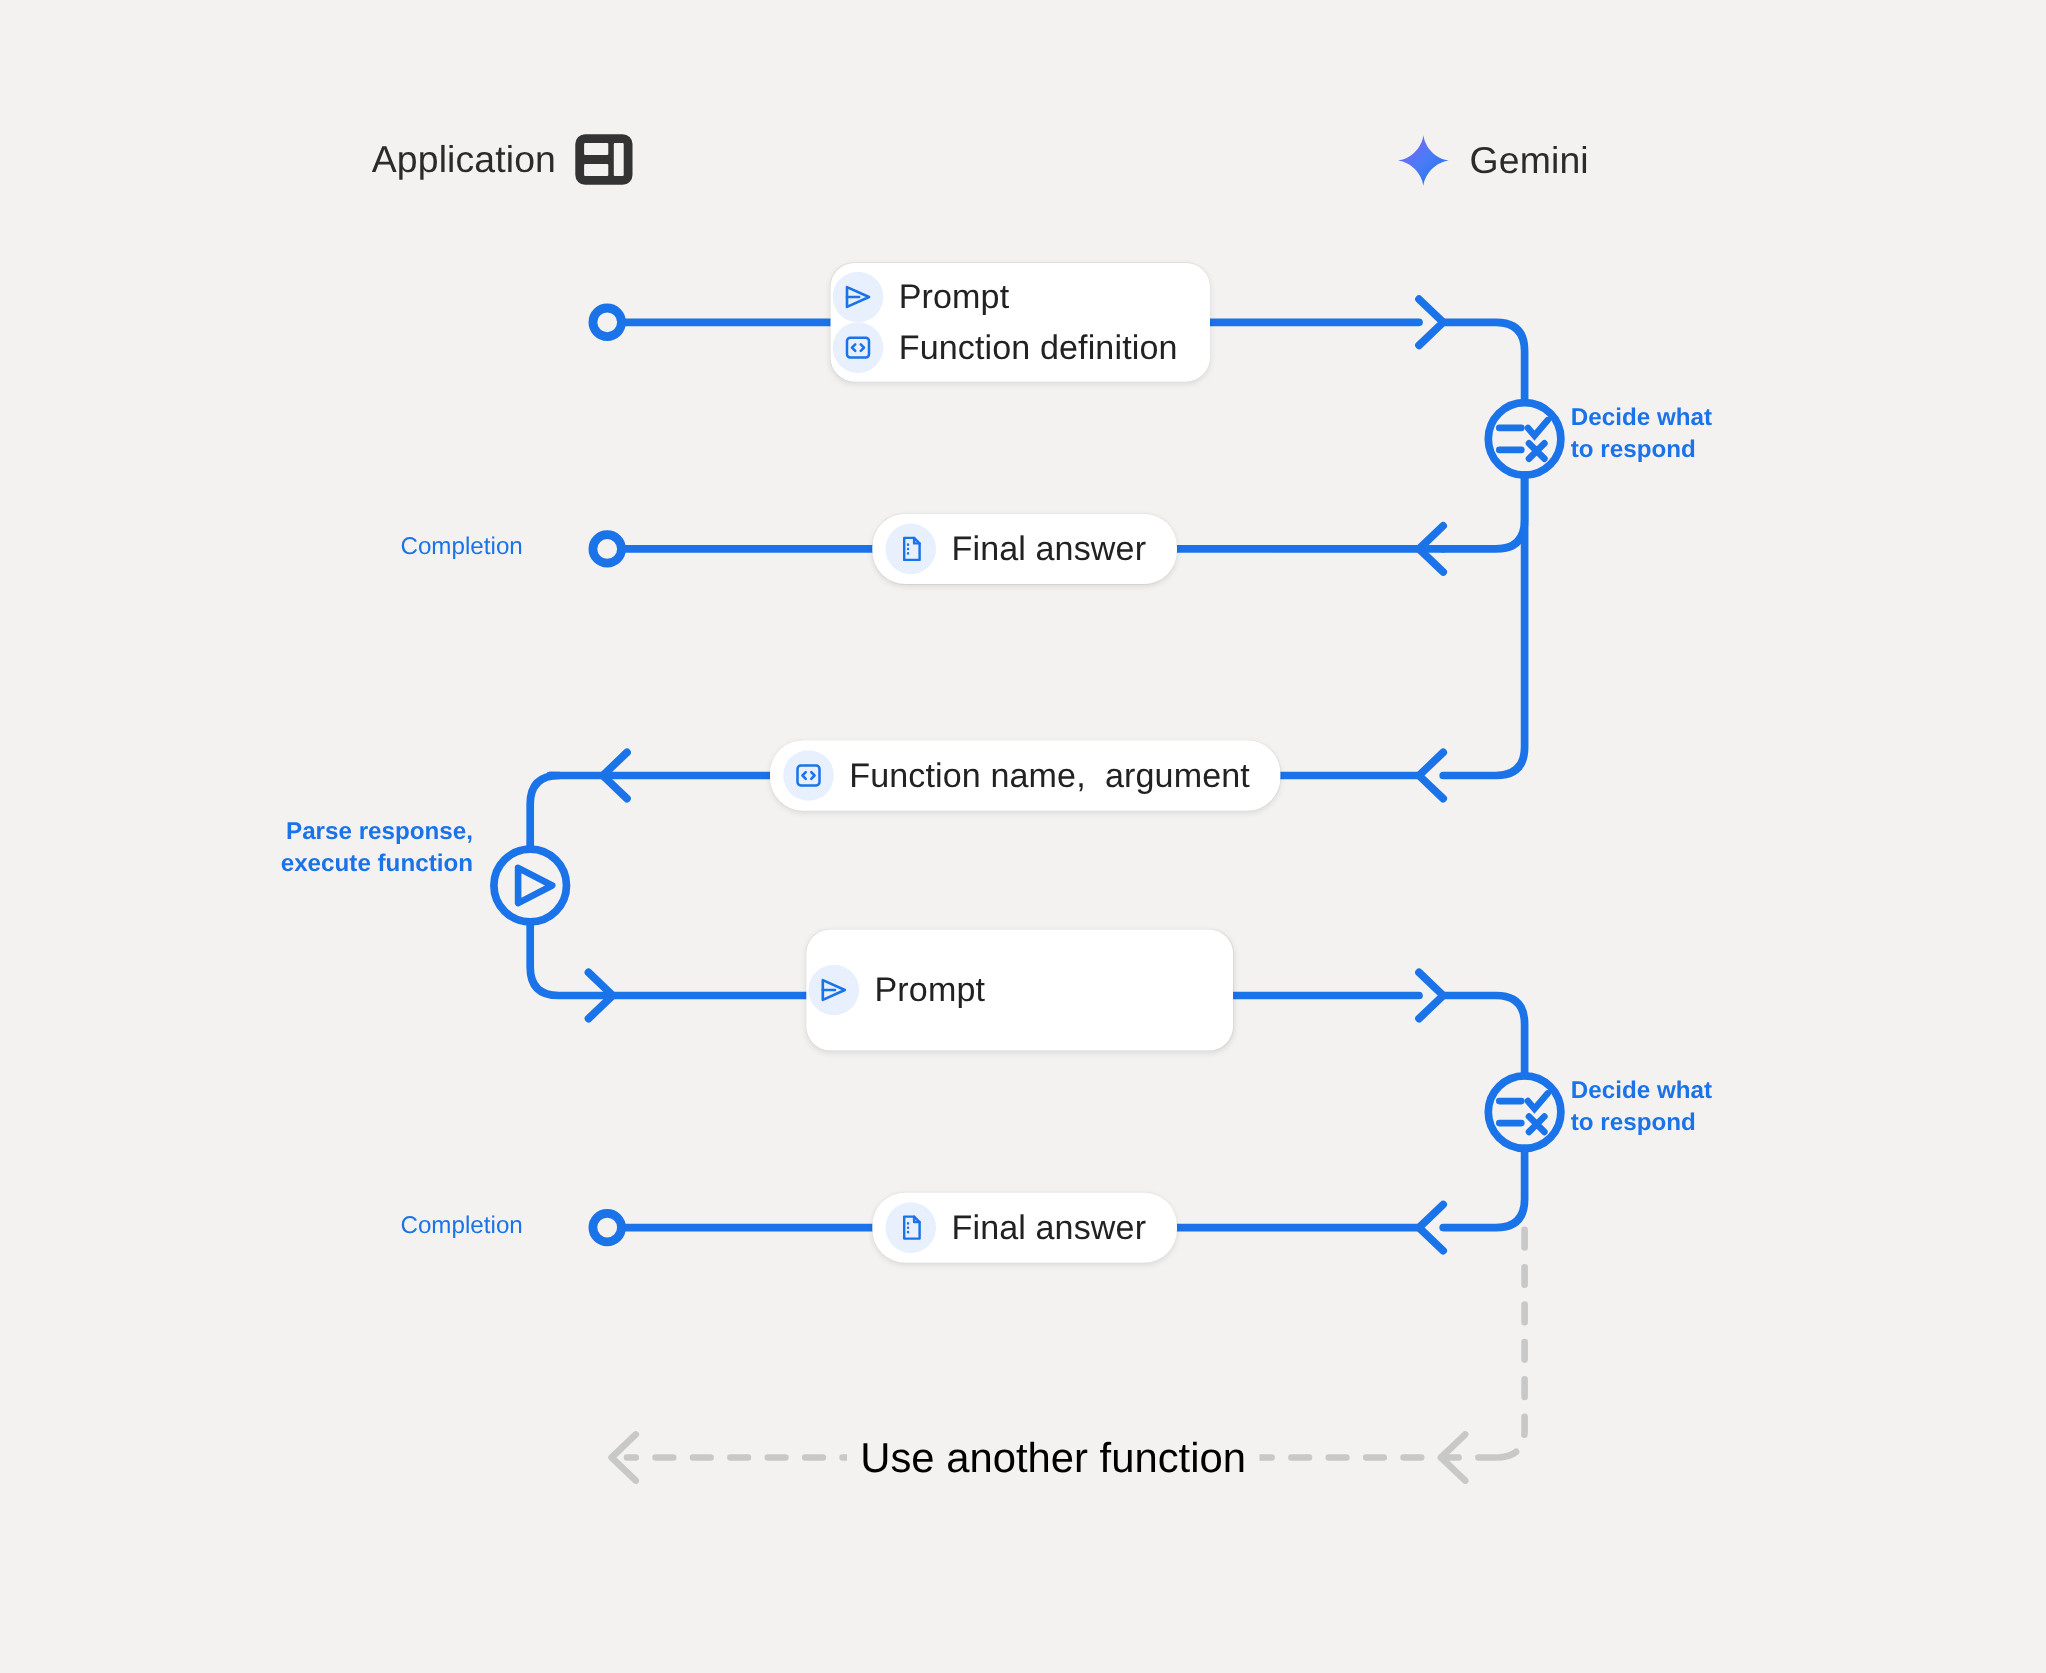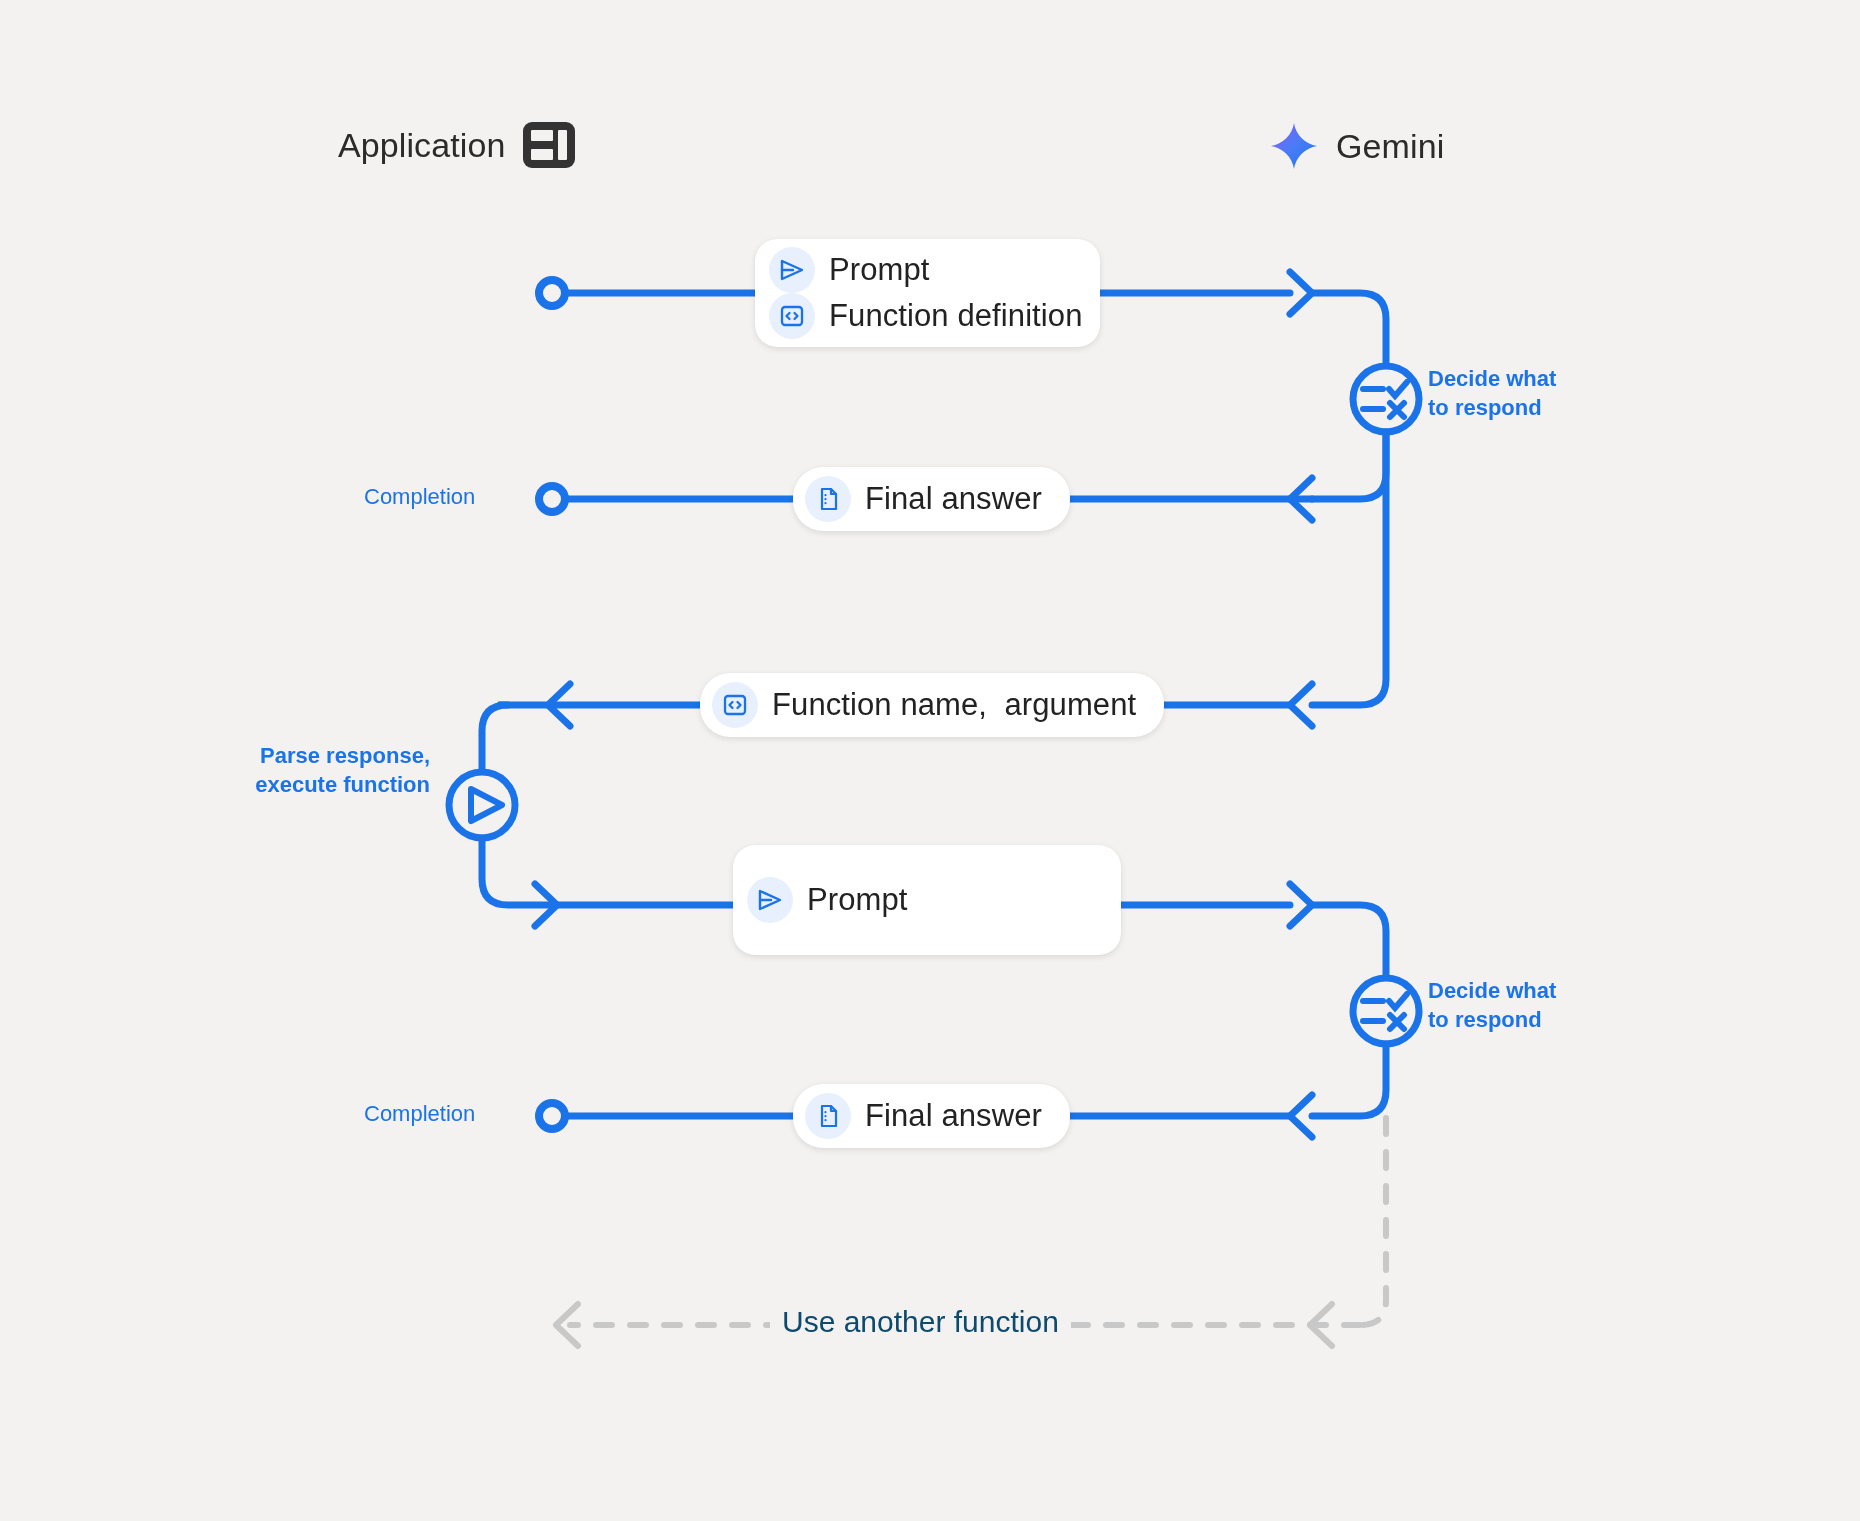--- a/index.html
+++ b/index.html
@@ -63,21 +63,21 @@
 
   
   .pill {
     position: absolute;
     background: #ffffff;
     border-radius: 22px;
     box-shadow: 0 2px 6px rgba(0,0,0,0.10), 0 0 1px rgba(0,0,0,0.06);
     display: flex;
     flex-direction: column;
     justify-content: center;
-    padding: 10px 26px 10px 14px;
+    padding: 10px 26px 10px 2px;
     box-sizing: border-box;
   }
   .pill.one-line { border-radius: 30px; padding: 7px 28px 7px 12px; }
   .pill-row {
     display: flex;
     align-items: center;
     gap: 14px;
     height: 48px;
   }
   .pill-text {
@@ -104,22 +104,22 @@
     font-size: 22px;
     font-weight: 700;
     line-height: 1.3;
     white-space: pre-line;
   }
   .sidelabel.plain { font-weight: 400; }
   .sidelabel.right { text-align: right; }
 
   .flowlabel {
     position: absolute;
-    font-size: 30px;
-    color: #0c4a6e;
+    font-size: 38px;
+    color: #000000;
     background: #f3f2f0;
     padding: 0 12px;
   }
 </style>
 </head>
 <body>
 
 <div id="stage">
 
   <svg class="wires" viewBox="0 0 1860 1521">

